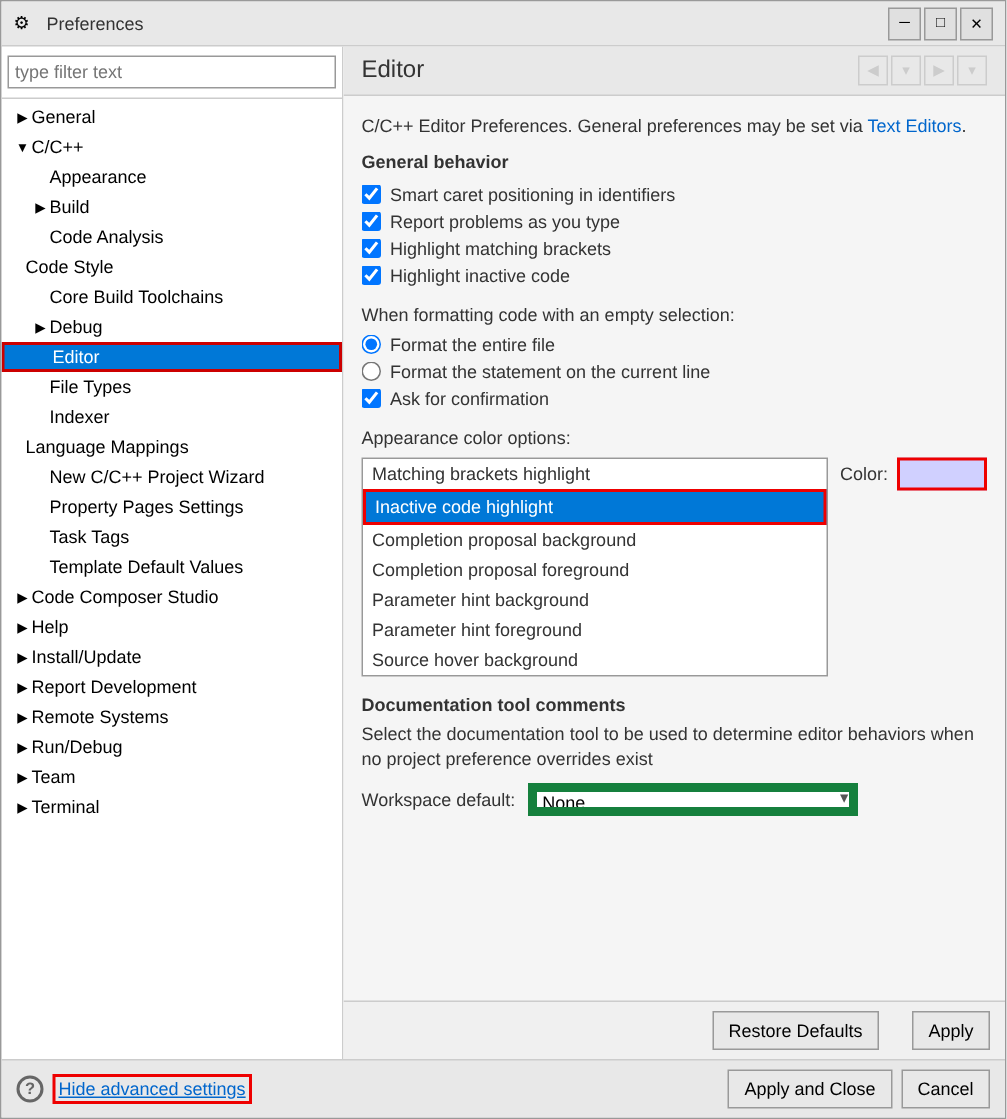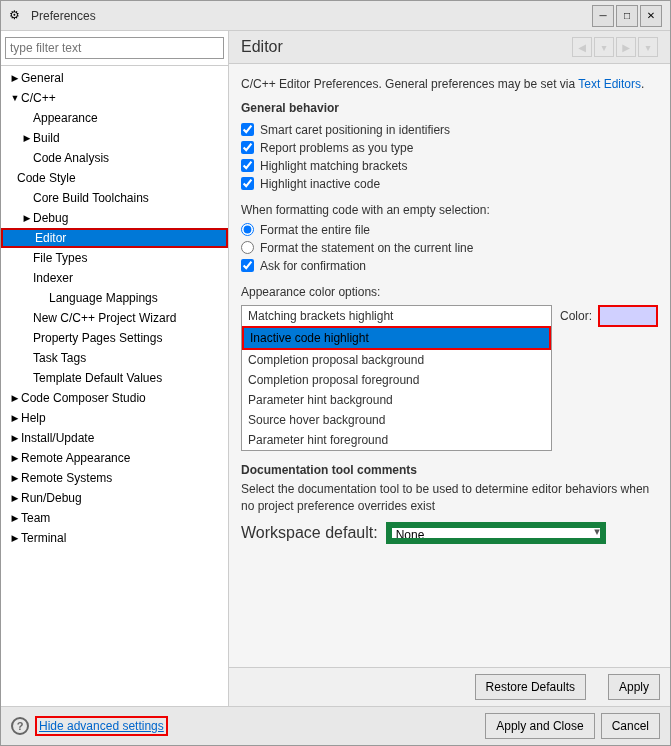--- a/index.html
+++ b/index.html
@@ -48,31 +48,31 @@
     .radio-row { display: flex; align-items: flex-start; margin-bottom: 4px; }
     .radio-row input[type="radio"] { margin-right: 6px; }
     .radio-row label { font-size: 12px; color: #333; }
     
     .appearance-section { margin-bottom: 12px; }
     .color-options-header { font-size: 12px; color: #333; margin-bottom: 6px; }
     
     .color-options-area { display: flex; align-items: flex-start; gap: 8px; }
     .color-list { border: 1px solid #999; background: white; width: 380px; }
     .color-list-item { padding: 3px 6px; font-size: 12px; color: #333; cursor: pointer; }
-    .color-list-item.selected { background: #0078d7; color: #000000; border: 2px solid #e00; }
+    .color-list-item.selected { background: #0078d7; color: #ffffff; border: 2px solid #e00; }
     
     .color-swatch-area { display: flex; align-items: center; gap: 6px; }
     .color-label { font-size: 12px; color: #333; }
     .color-swatch { width: 60px; height: 22px; border: 2px solid #e00; background: #d0d0ff; }
     
     .doc-section { margin-top: 8px; }
     .doc-title { font-size: 12px; font-weight: bold; color: #333; margin-bottom: 4px; }
     .doc-desc { font-size: 12px; color: #333; margin-bottom: 8px; line-height: 1.4; }
     .workspace-row { display: flex; align-items: center; gap: 8px; }
-    .workspace-label { font-size: 16px; color: #333; }
+    .workspace-label { font-size: 12px; color: #333; }
     .workspace-select { height: 22px; border: 6px solid #15803d; background: white; font-size: 12px; width: 220px; padding: 0 4px; appearance: none; }
     .select-wrapper { position: relative; display: inline-block; }
     .select-wrapper::after { content: '▾'; position: absolute; right: 6px; top: 3px; font-size: 11px; color: #555; pointer-events: none; }
     
     
     .bottom-bar { background: #e8e8e8; border-top: 1px solid #ccc; padding: 6px 10px; display: flex; align-items: center; justify-content: space-between; flex-shrink: 0; }
     .bottom-left { display: flex; align-items: center; gap: 6px; }
     .help-icon { width: 18px; height: 18px; border-radius: 50%; border: 2px solid #666; display: flex; align-items: center; justify-content: center; font-size: 11px; font-weight: bold; color: #666; cursor: pointer; }
     .hide-link { color: #0066cc; text-decoration: underline; cursor: pointer; border: 2px solid #e00; padding: 1px 2px; font-size: 12px; }
     
@@ -141,21 +141,21 @@
             <span class="label">Editor</span>
           </div>
           <div class="tree-item" style="padding-left: 20px;">
             <span class="arrow" style="font-size: 9px; width: 12px; display: inline-block;"></span>
             <span class="label">File Types</span>
           </div>
           <div class="tree-item" style="padding-left: 20px;">
             <span class="arrow" style="font-size: 9px; width: 12px; display: inline-block;"></span>
             <span class="label">Indexer</span>
           </div>
-          <div class="tree-item" style="padding-left: 36px;">
+          <div class="tree-item" style="padding-left: 4px;">
             <span class="arrow" style="font-size: 9px; width: 12px; display: inline-block;"></span>
             <span class="label">Language Mappings</span>
           </div>
           <div class="tree-item" style="padding-left: 20px;">
             <span class="arrow" style="font-size: 9px; width: 12px; display: inline-block;"></span>
             <span class="label">New C/C++ Project Wizard</span>
           </div>
           <div class="tree-item" style="padding-left: 20px;">
             <span class="arrow" style="font-size: 9px; width: 12px; display: inline-block;"></span>
             <span class="label">Property Pages Settings</span>
@@ -175,21 +175,21 @@
           <div class="tree-item" style="padding-left: 8px;">
             <span class="arrow" style="font-size: 9px; width: 12px; display: inline-block;">▶</span>
             <span class="label">Help</span>
           </div>
           <div class="tree-item" style="padding-left: 8px;">
             <span class="arrow" style="font-size: 9px; width: 12px; display: inline-block;">▶</span>
             <span class="label">Install/Update</span>
           </div>
           <div class="tree-item" style="padding-left: 8px;">
             <span class="arrow" style="font-size: 9px; width: 12px; display: inline-block;">▶</span>
-            <span class="label">Remote Appearance</span>
+            <span class="label">Report Development</span>
           </div>
           <div class="tree-item" style="padding-left: 8px;">
             <span class="arrow" style="font-size: 9px; width: 12px; display: inline-block;">▶</span>
             <span class="label">Remote Systems</span>
           </div>
           <div class="tree-item" style="padding-left: 8px;">
             <span class="arrow" style="font-size: 9px; width: 12px; display: inline-block;">▶</span>
             <span class="label">Run/Debug</span>
           </div>
           <div class="tree-item" style="padding-left: 8px;">
@@ -259,22 +259,22 @@
 
         <div class="appearance-section">
           <div class="color-options-header">Appearance color options:</div>
           <div class="color-options-area">
             <div class="color-list">
               <div class="color-list-item">Matching brackets highlight</div>
               <div class="color-list-item selected">Inactive code highlight</div>
               <div class="color-list-item">Completion proposal background</div>
               <div class="color-list-item">Completion proposal foreground</div>
               <div class="color-list-item">Parameter hint background</div>
+              <div class="color-list-item">Parameter hint foreground</div>
               <div class="color-list-item">Source hover background</div>
-              <div class="color-list-item">Parameter hint foreground</div>
             </div>
             <div class="color-swatch-area">
               <span class="color-label">Color:</span>
               <div class="color-swatch" style="background: rgb(208, 208, 255);"></div>
             </div>
           </div>
         </div>
 
         <div class="doc-section">
           <div class="doc-title">Documentation tool comments</div>

